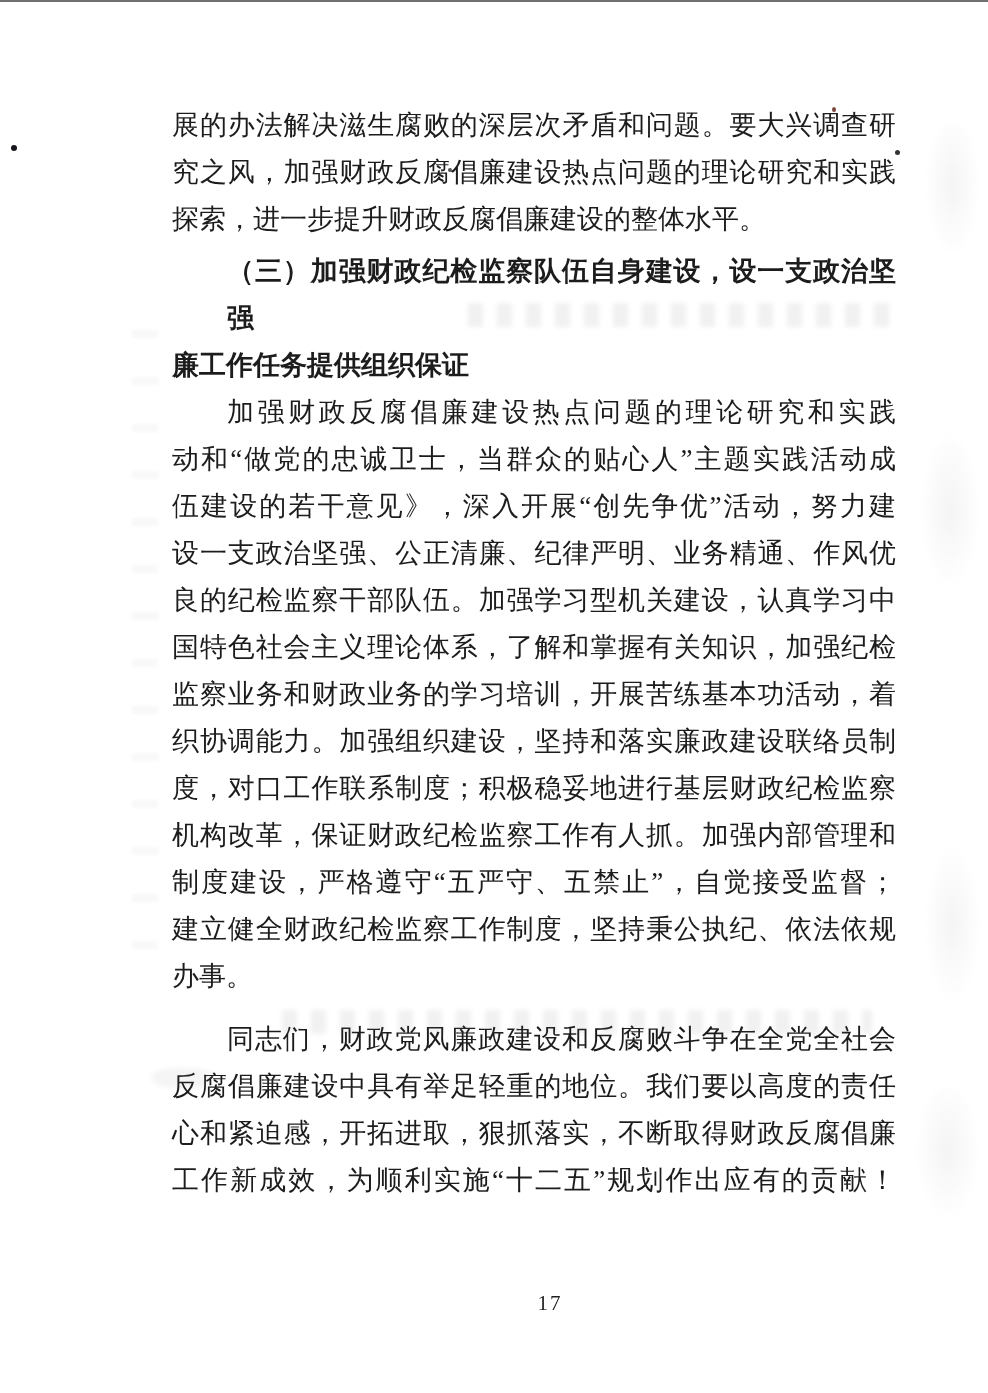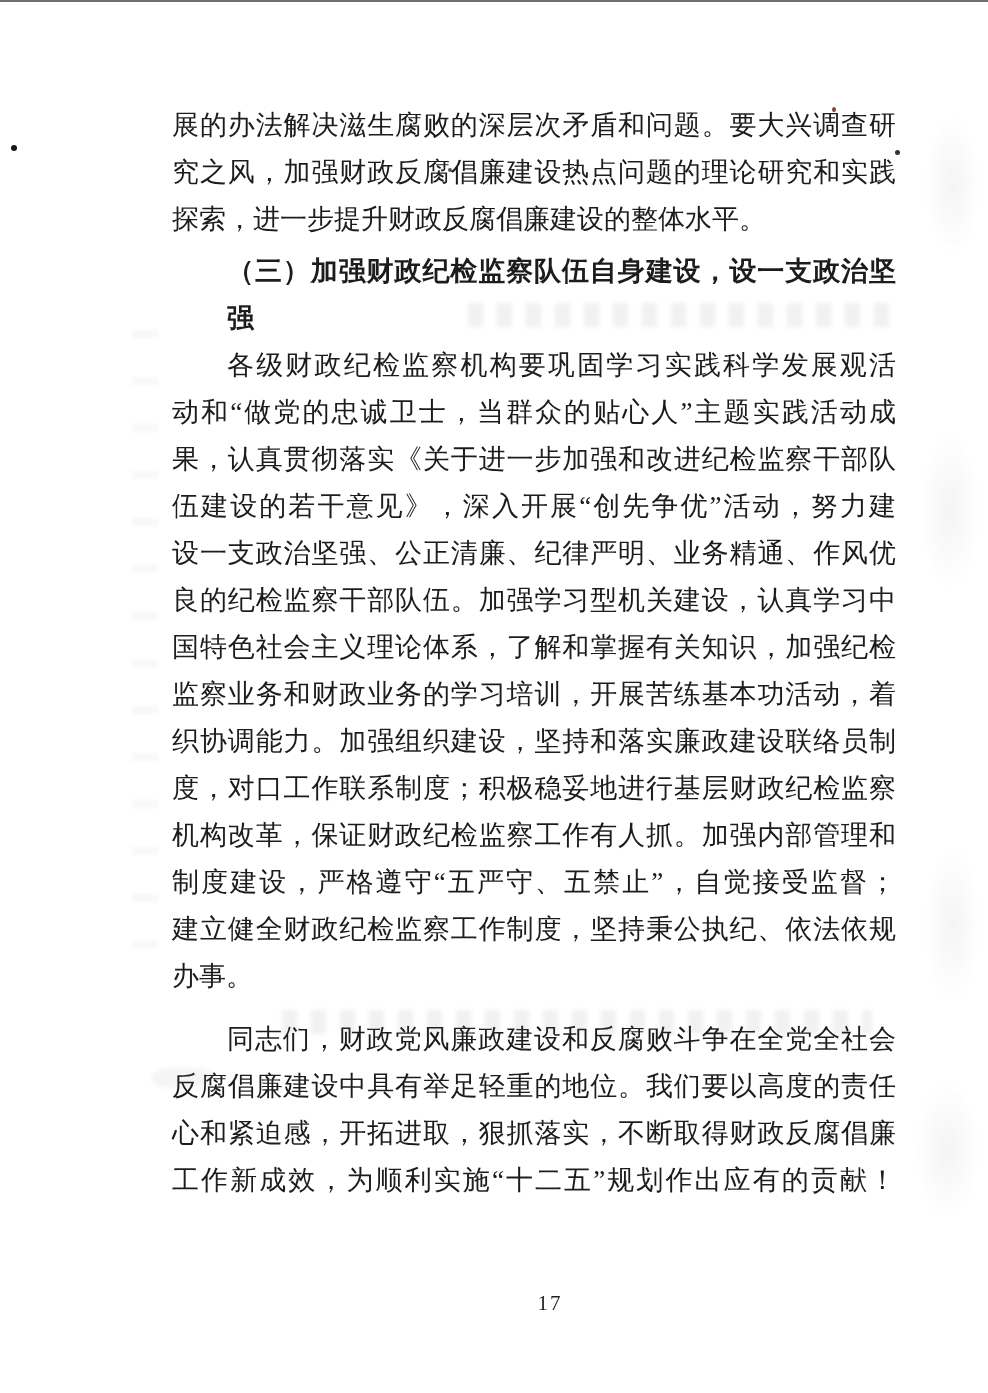--- a/index.html
+++ b/index.html
@@ -61,23 +61,23 @@
 
 <div class="page">
 
   <div class="scan-edge-top"></div>
 
   <div class="text-column">
     <div class="line fill">展的办法解决滋生腐败的深层次矛盾和问题。要大兴调查研</div>
     <div class="line fill">究之风，加强财政反腐倡廉建设热点问题的理论研究和实践</div>
     <div class="line">探索，进一步提升财政反腐倡廉建设的整体水平。</div>
     <div class="line fill indent heading h-top">（三）加强财政纪检监察队伍自身建设，设一支政治坚强</div>
-    <div class="line fill indent">各级财政纪检监察机构要巩固学习实践科学发展观活</div>
+    <div class="line heading">廉工作任务提供组织保证</div>
+    <div class="line fill indent">加强财政反腐倡廉建设热点问题的理论研究和实践</div>
     <div class="line fill">动和“做党的忠诚卫士，当群众的贴心人”主题实践活动成</div>
-    <div class="line fill">果，认真贯彻落实《关于进一步加强和改进纪检监察干部队</div>
     <div class="line fill">伍建设的若干意见》，深入开展“创先争优”活动，努力建</div>
     <div class="line fill">设一支政治坚强、公正清廉、纪律严明、业务精通、作风优</div>
     <div class="line fill">良的纪检监察干部队伍。加强学习型机关建设，认真学习中</div>
     <div class="line fill">国特色社会主义理论体系，了解和掌握有关知识，加强纪检</div>
     <div class="line fill">监察业务和财政业务的学习培训，开展苦练基本功活动，着</div>
     <div class="line fill">织协调能力。加强组织建设，坚持和落实廉政建设联络员制</div>
     <div class="line fill">度，对口工作联系制度；积极稳妥地进行基层财政纪检监察</div>
     <div class="line fill">机构改革，保证财政纪检监察工作有人抓。加强内部管理和</div>
     <div class="line fill">制度建设，严格遵守“五严守、五禁止”，自觉接受监督；</div>
     <div class="line fill">建立健全财政纪检监察工作制度，坚持秉公执纪、依法依规</div>

